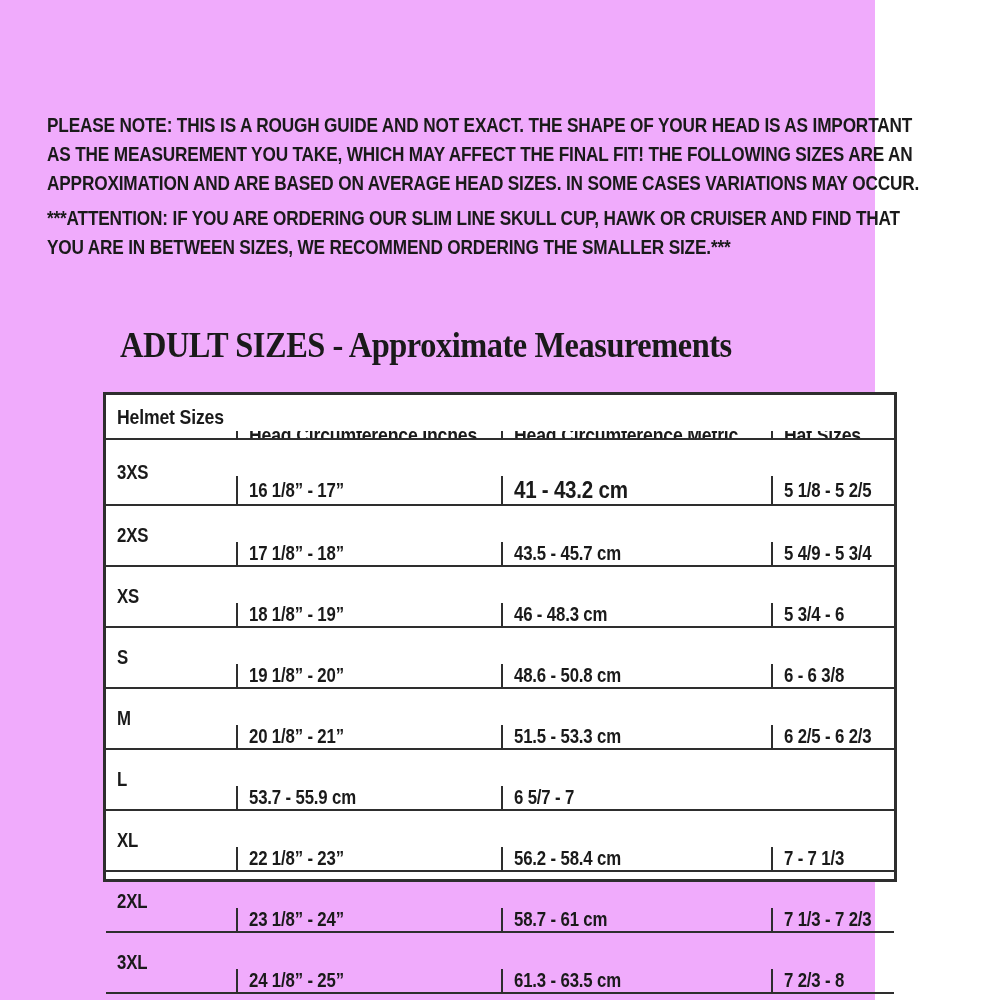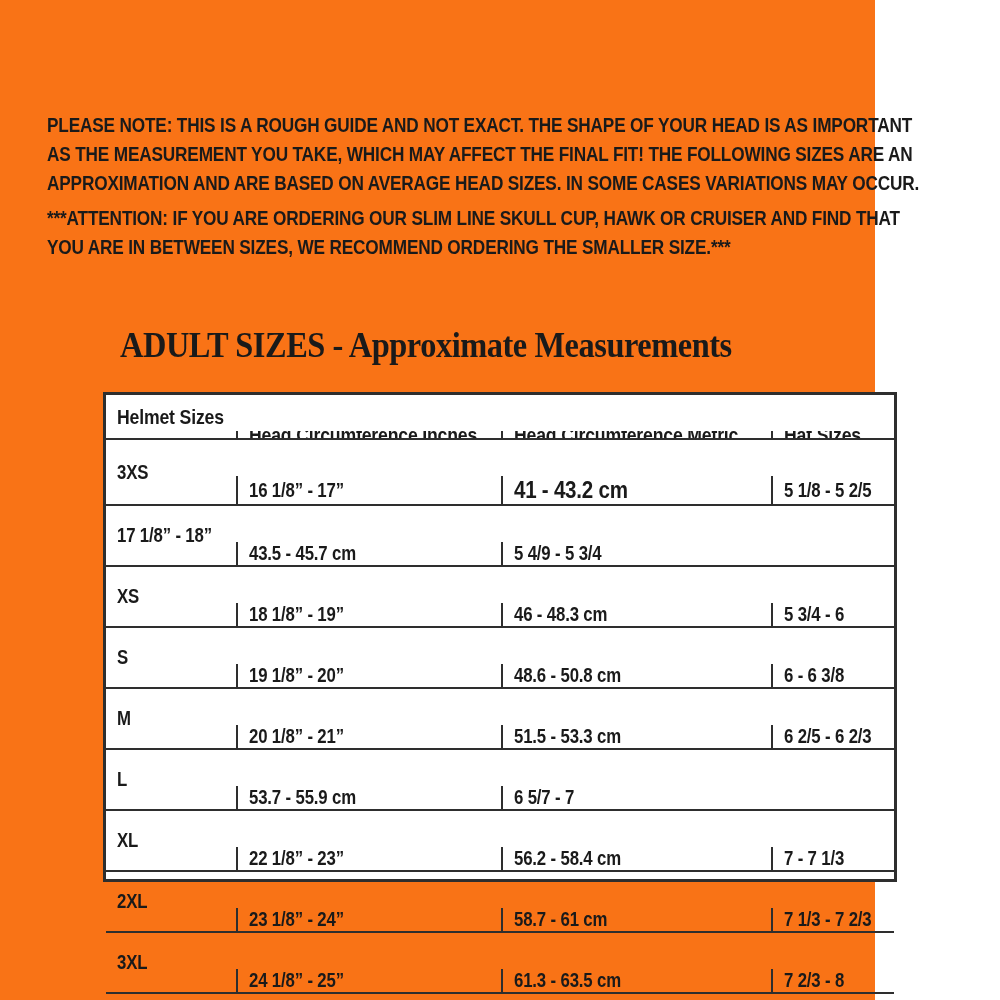--- a/index.html
+++ b/index.html
@@ -9,21 +9,21 @@
     height: 1000px;
     background: #ffffff;
     overflow: hidden;
     font-family: "Liberation Sans", sans-serif;
     color: #1a1a1a;
   }
   .sheet {
     position: relative;
     width: 875px;
     height: 1000px;
-    background: #f97316;
+    background: #f0abfc;
   }
   
   .cond {
     display: inline-block;
     white-space: nowrap;
     transform: scaleX(0.84);
     transform-origin: 0 50%;
   }
   .cond-title {
     transform: scaleX(0.90);
@@ -136,20 +136,23 @@
           <span class="cond">16 1/8” - 17”</span>
         </div>
         <div class="cell c3">
           <span class="cond">41 - 43.2 cm</span>
         </div>
         <div class="cell c4">
           <span class="cond">5 1/8 - 5 2/5</span>
         </div>
       </div>
       <div class="row data">
+        <div class="cell c1">
+          <span class="cond">2XS</span>
+        </div>
         <div class="cell c2">
           <span class="cond">17 1/8” - 18”</span>
         </div>
         <div class="cell c3">
           <span class="cond">43.5 - 45.7 cm</span>
         </div>
         <div class="cell c4">
           <span class="cond">5 4/9 - 5 3/4</span>
         </div>
       </div>

